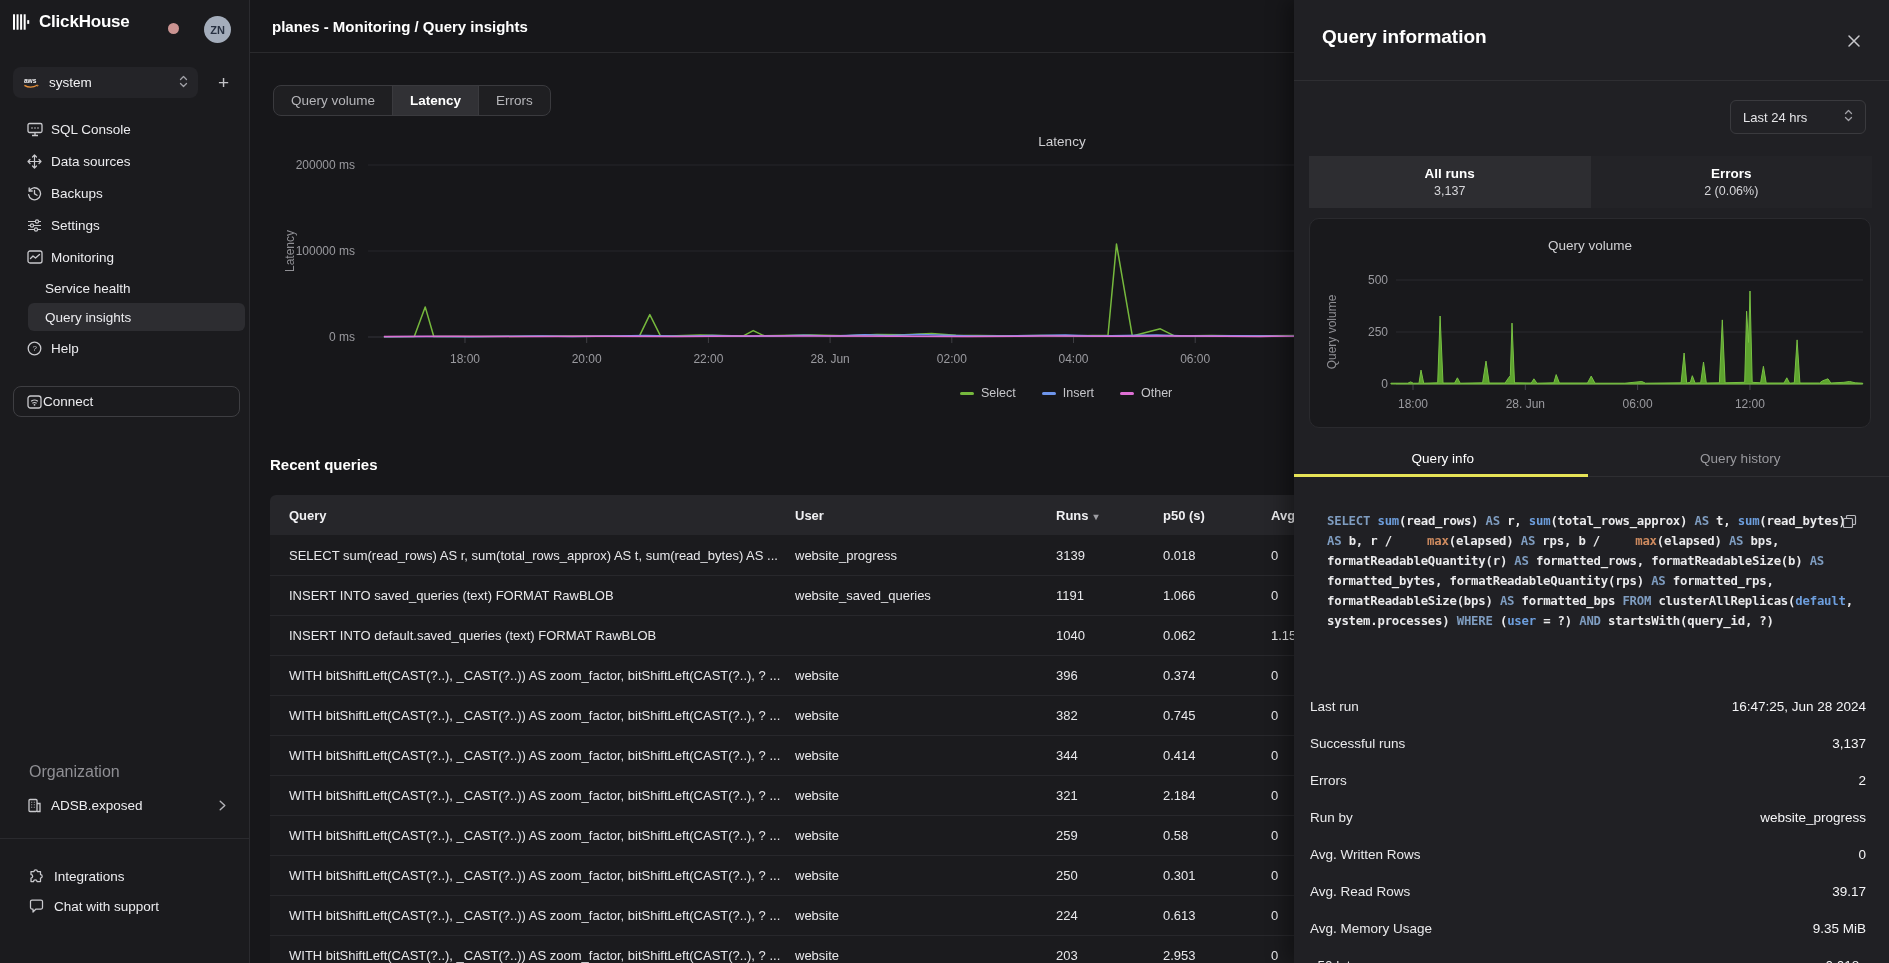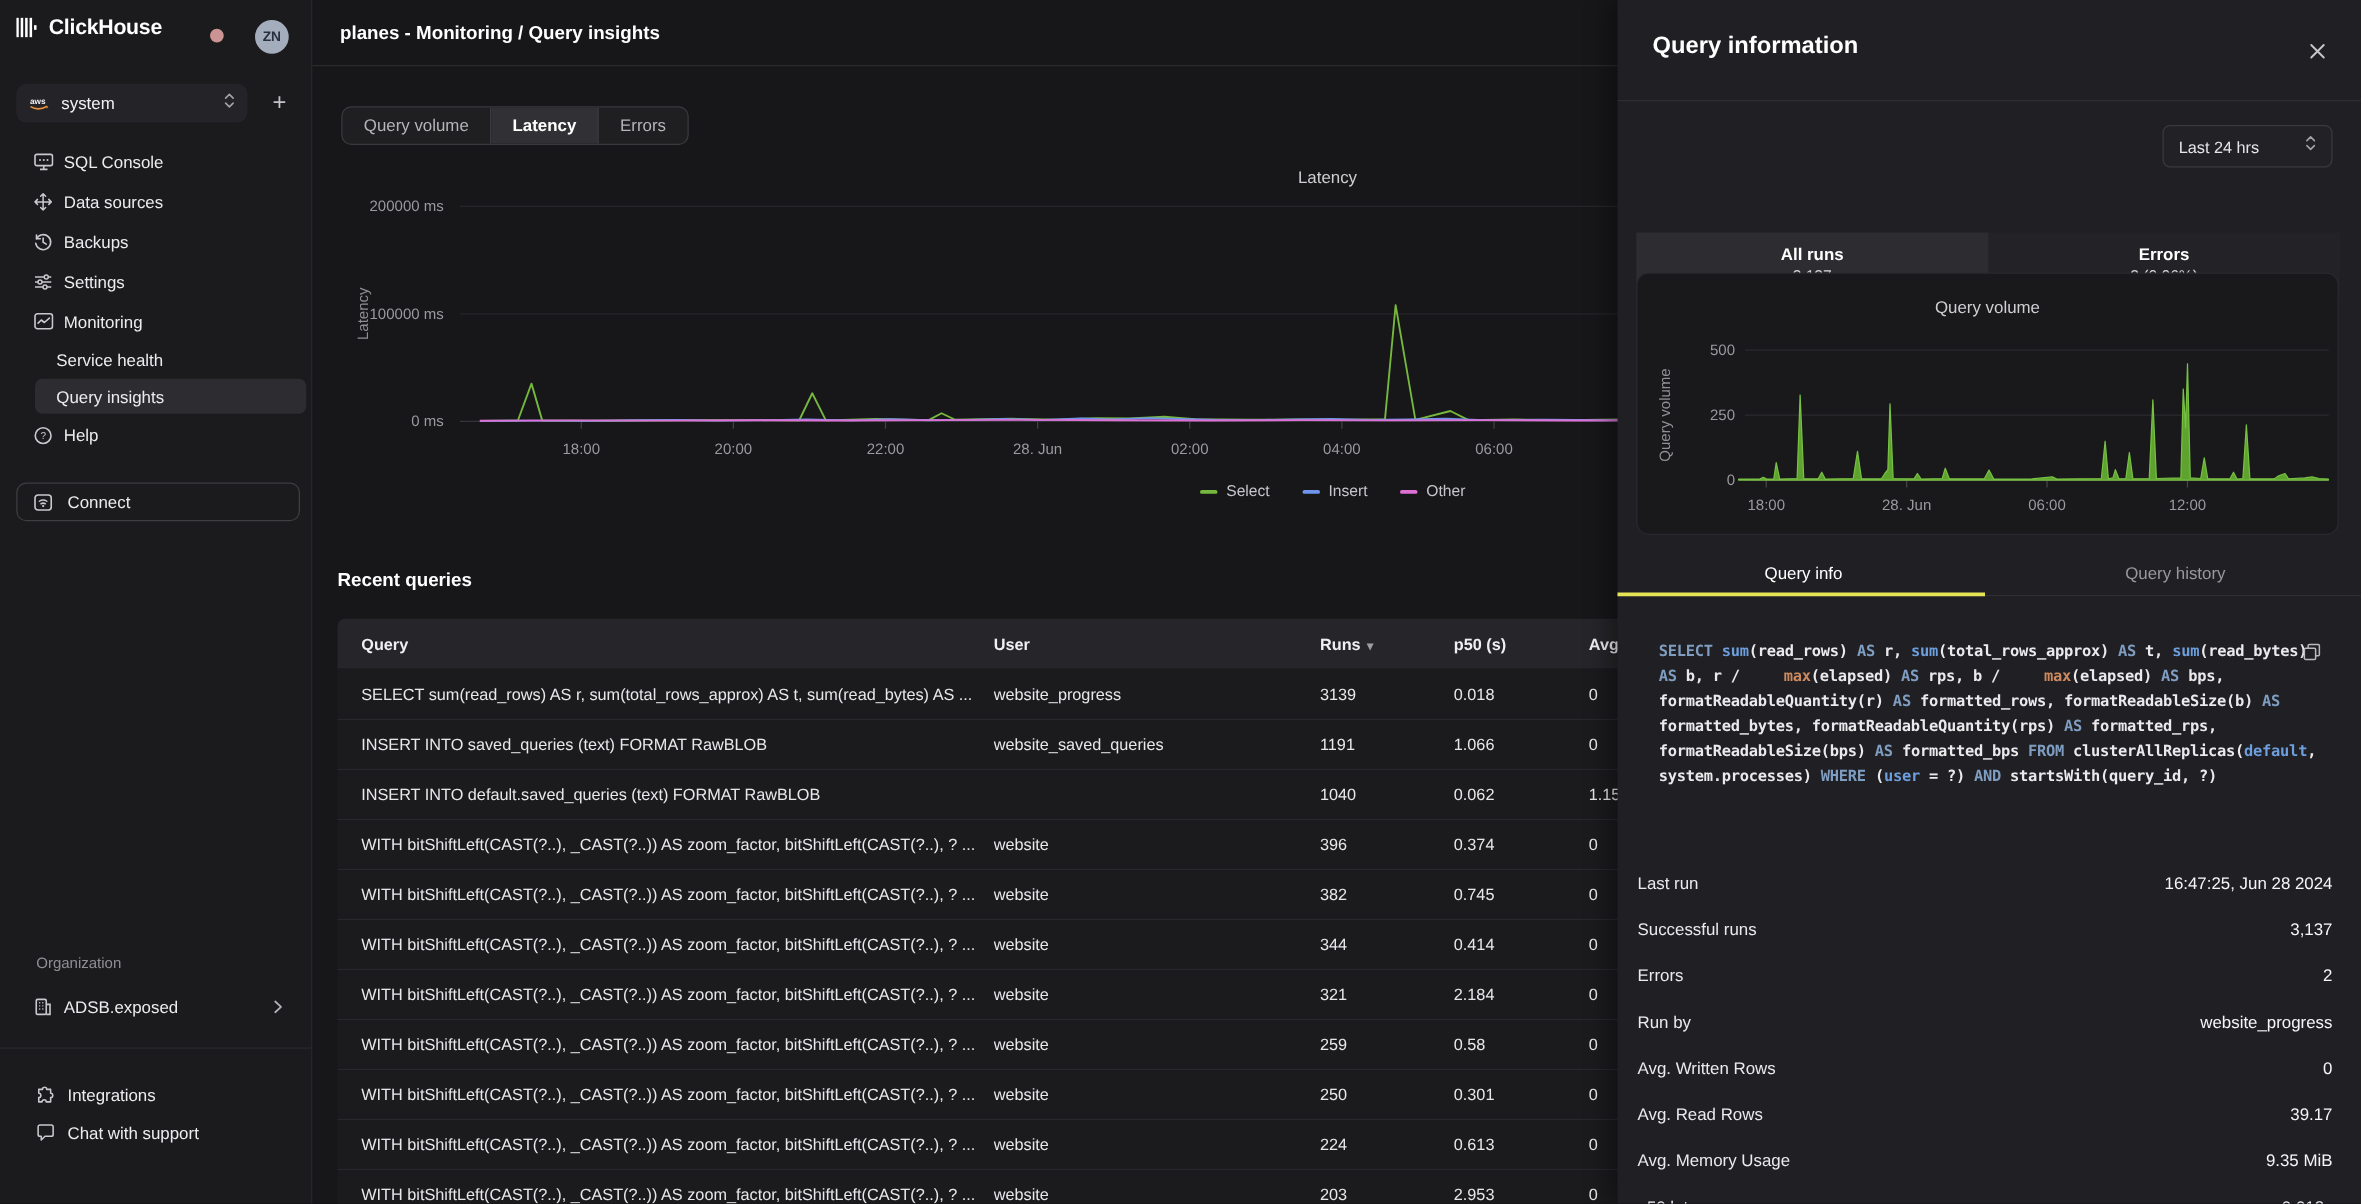--- a/index.html
+++ b/index.html
@@ -19,22 +19,22 @@
   .svc-select .lbl{font-size:13.5px;color:#f2f2f4;flex:1;}
   .add-btn{position:absolute;left:210px;top:69px;width:27px;height:27px;display:flex;align-items:center;justify-content:center;
            font-size:19px;color:#c3c3c7;cursor:pointer;}
   .nav{position:absolute;left:0;top:113px;right:0;}
   .nav-item{display:flex;align-items:center;height:32px;padding-left:26px;gap:8px;font-size:13.5px;color:#ececef;cursor:pointer;}
   .icon16{width:17px;display:flex;justify-content:center;align-items:center;color:#c9c9cd;flex:none;}
   .sub-item{display:flex;align-items:center;height:28px;margin:1px 4px 1px 28px;padding-left:17px;border-radius:6px;
             font-size:13.5px;color:#ececef;cursor:pointer;}
   .sub-item.active{background:#2d2d31;text-align:center;}
   .connect-btn{position:absolute;left:13px;top:386px;width:227px;height:31px;border:1px solid #3e3e42;border-radius:8px;
-               display:flex;align-items:center;padding-left:12px;gap:11px;font-size:13.5px;cursor:pointer;}
-  .org-label{position:absolute;left:29px;top:763px;font-size:12px;color:#8f8f94;}
+               display:flex;align-items:center;padding-left:12px;gap:0;font-size:13.5px;cursor:pointer;}
+  .org-label{position:absolute;left:29px;top:763px;font-size:16px;color:#8f8f94;}
   .org-item{position:absolute;left:13px;top:790px;right:13px;height:30px;display:flex;align-items:center;gap:8px;
             padding-left:13px;font-size:13.5px;cursor:pointer;}
   .org-item .chev{margin-left:auto;margin-right:10px;color:#b3b3b8;display:flex;}
   .side-divider{position:absolute;left:0;right:0;top:838px;border-top:1px solid #2a2a2e;}
   .foot{position:absolute;left:0;top:861px;right:0;}
   .foot-item{display:flex;align-items:center;height:30px;padding-left:28px;gap:9px;font-size:13.5px;color:#ececef;cursor:pointer;}
   .ok-dot{width:8px;height:8px;border-radius:50%;background:#8fd47f;flex:none;margin-right:1px;}
 
   
   .main{position:absolute;left:250px;top:0;width:1639px;height:100%;background:#17171a;}
@@ -61,21 +61,21 @@
   
   .panel{position:absolute;left:1294px;top:0;width:595px;height:100%;background:#202024;z-index:10;
          box-shadow:-8px 0 18px rgba(0,0,0,.35);}
   .panel-title{position:absolute;left:28px;top:26px;font-size:19px;font-weight:bold;color:#fff;}
   .panel-close{position:absolute;right:24px;top:30px;width:22px;height:22px;display:flex;align-items:center;justify-content:center;
                color:#c8c8cc;cursor:pointer;}
   .panel-hdiv{position:absolute;left:0;right:0;top:80px;border-top:1px solid #2e2e32;}
   .range-select{position:absolute;right:23px;top:100px;width:136px;height:34px;background:#222226;border:1px solid #3a3a3e;
                 border-radius:6px;display:flex;align-items:center;padding:0 12px;gap:10px;cursor:pointer;}
   .range-select .lbl{font-size:13px;color:#e6e6e9;flex:1;}
-  .stat-tabs{position:absolute;left:15px;right:17px;top:186px;height:52px;display:flex;justify-content:flex-end;}
+  .stat-tabs{position:absolute;left:15px;right:17px;top:156px;height:52px;display:flex;justify-content:flex-end;}
   .stat-tab{flex:1;display:flex;flex-direction:column;align-items:center;justify-content:center;gap:3px;background:#232327;cursor:pointer;}
   .stat-tab.active{background:#2d2d31;}
   .stat-tab .t{font-size:13.5px;font-weight:bold;color:#fff;}
   .stat-tab .v{font-size:12.5px;color:#d6d6da;}
   .vol-card{position:absolute;left:15px;top:218px;width:562px;height:210px;background:#19191c;border:1px solid #2a2a2e;border-radius:10px;}
   .info-tabs{position:absolute;left:0;right:0;top:440px;height:37px;border-bottom:1px solid #2e2e32;display:flex;}
   .info-tab{flex:1;text-align:center;line-height:37px;font-size:13.5px;color:#98989d;cursor:pointer;}
   .info-tab.active{color:#fff;}
   .tab-underline{position:absolute;left:0;top:474px;width:294px;height:3px;background:#e6e357;}
   .code{position:absolute;left:33px;top:512px;right:36px;font-family:"DejaVu Sans Mono",monospace;font-size:12.3px;

